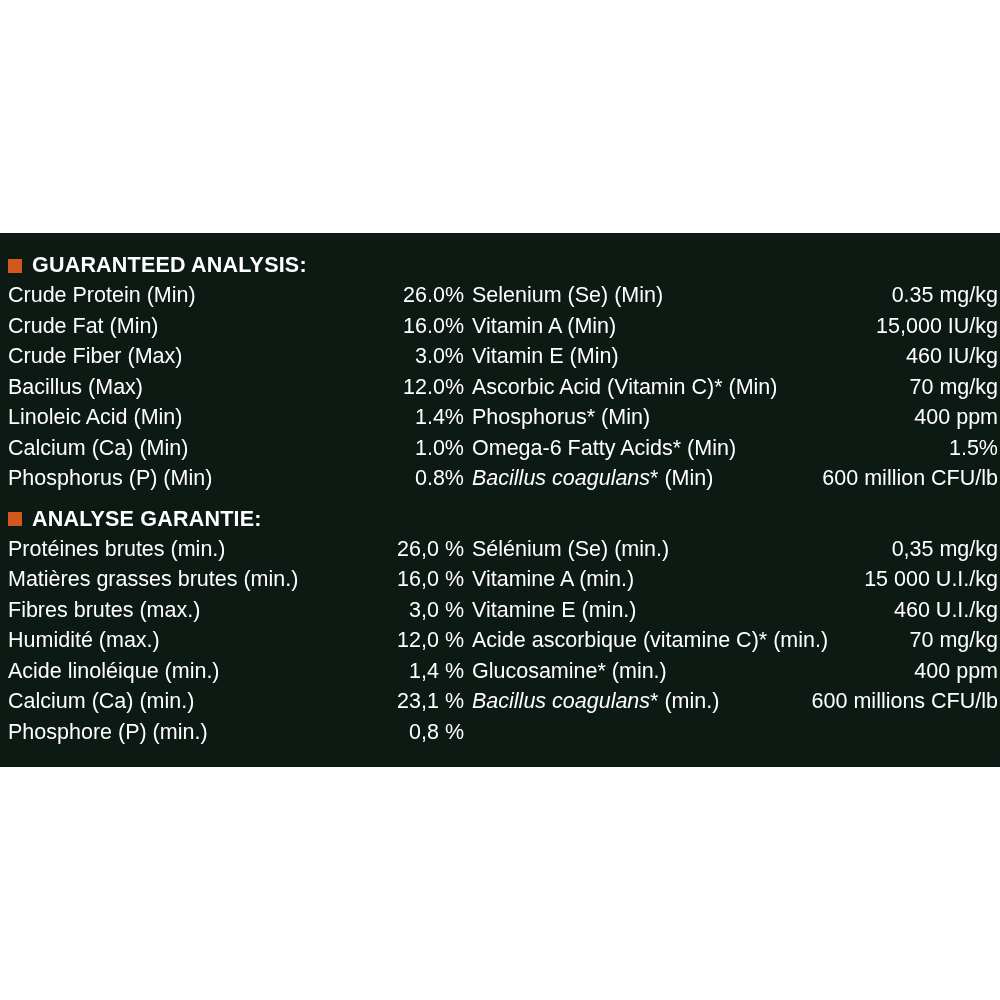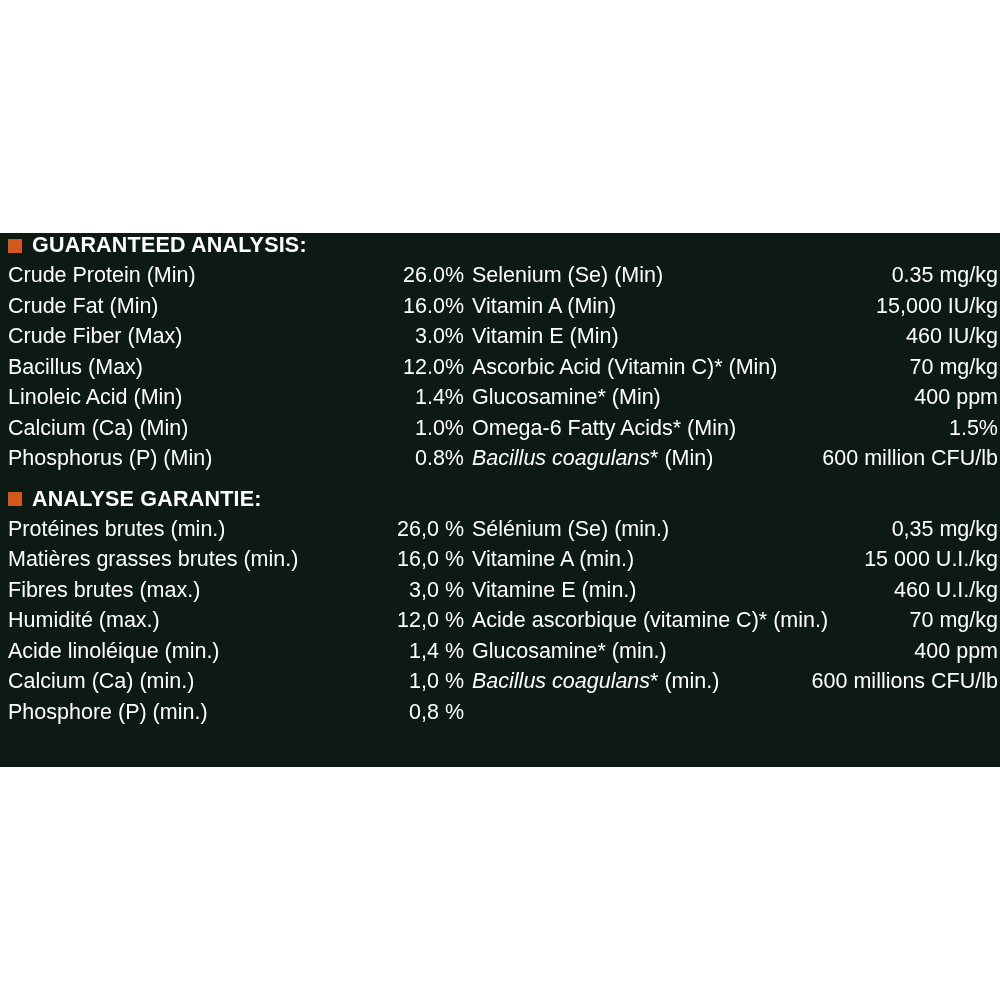--- a/index.html
+++ b/index.html
@@ -75,21 +75,21 @@
   .row .name {
     text-align: left;
   }
   .row .value {
     text-align: right;
     padding-left: 10px;
   }
   .ital {
     font-style: italic;
   }
-  #en-title { margin-bottom: 2px; }
+  #en-title { margin-top: 20px; margin-bottom: 2px; }
   #fr-title { margin-top: 13px; margin-bottom: 2px; }
   .fr .row { line-height: 30.5px; }
 </style>
 </head>
 <body>
 
 <div class="panel">
 
   <div class="section">
     <div class="section-title" id="en-title">
@@ -138,21 +138,21 @@
         </div>
         <div class="row">
           <span class="name">Vitamin E (Min)</span>
           <span class="value">460 IU/kg</span>
         </div>
         <div class="row">
           <span class="name">Ascorbic Acid (Vitamin C)* (Min)</span>
           <span class="value">70 mg/kg</span>
         </div>
         <div class="row">
-          <span class="name">Glucosamine* (Min)</span>
+          <span class="name">Phosphorus* (Min)</span>
           <span class="value">400 ppm</span>
         </div>
         <div class="row">
           <span class="name">Omega-6 Fatty Acids* (Min)</span>
           <span class="value">1.5%</span>
         </div>
         <div class="row">
           <span class="name"><i class="ital">Bacillus coagulans</i><span>* (Min)</span></span>
           <span class="value">600 million CFU/lb</span>
         </div>
@@ -182,21 +182,21 @@
         <div class="row">
           <span class="name">Humidité (max.)</span>
           <span class="value">12,0 %</span>
         </div>
         <div class="row">
           <span class="name">Acide linoléique (min.)</span>
           <span class="value">1,4 %</span>
         </div>
         <div class="row">
           <span class="name">Calcium (Ca) (min.)</span>
-          <span class="value">1,0 %</span>
+          <span class="value">23,1 %</span>
         </div>
         <div class="row">
           <span class="name">Phosphore (P) (min.)</span>
           <span class="value">0,8 %</span>
         </div>
       </div>
       <div class="col col-right">
         <div class="row">
           <span class="name">Sélénium (Se) (min.)</span>
           <span class="value">0,35 mg/kg</span>

